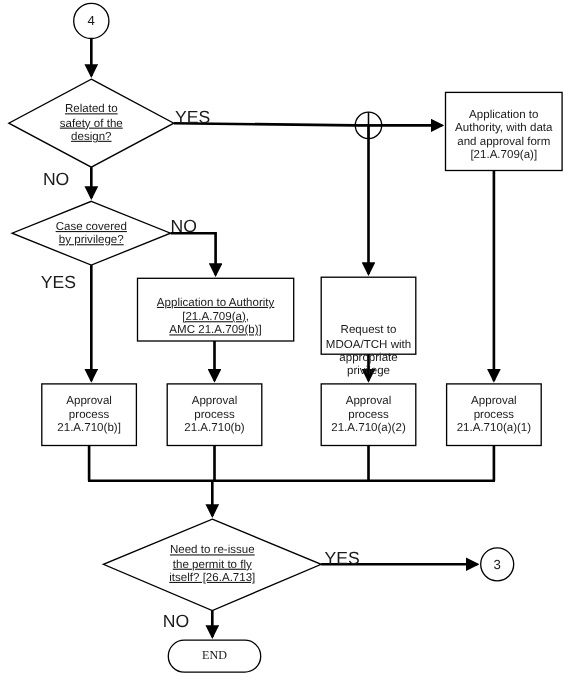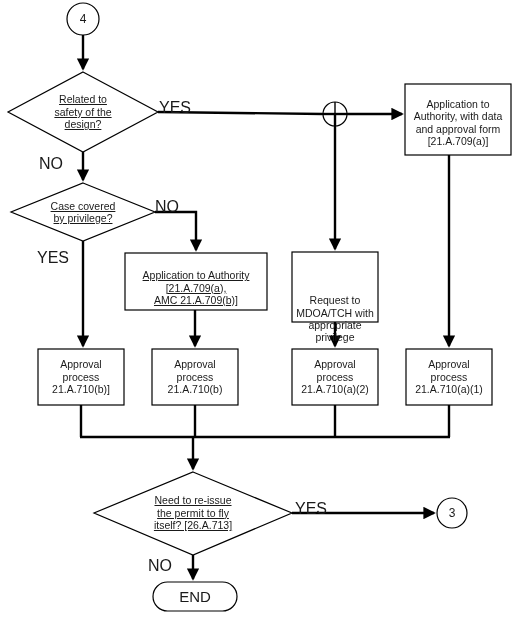--- a/index.html
+++ b/index.html
@@ -32,21 +32,21 @@
     justify-content: center;
     text-align: center;
     color: #1a1a1a;
     line-height: 1.18;
     pointer-events: none;
     white-space: pre-line;
   }
   .lbl-diamond   { font-size: 10.5px; text-decoration: underline; }
   .lbl-box       { font-size: 10.5px; }
   .lbl-conn      { font-size: 12px; }
-  .lbl-end       { font-size: 15px; }
+  .lbl-end       { font-size: 11px; font-family: Liberation Serif, serif; }
   .edge-label {
     position: absolute;
     font-size: 16px;
     color: #1a1a1a;
     white-space: nowrap;
   }
   .hit {
     position: absolute;
   }
 </style>

